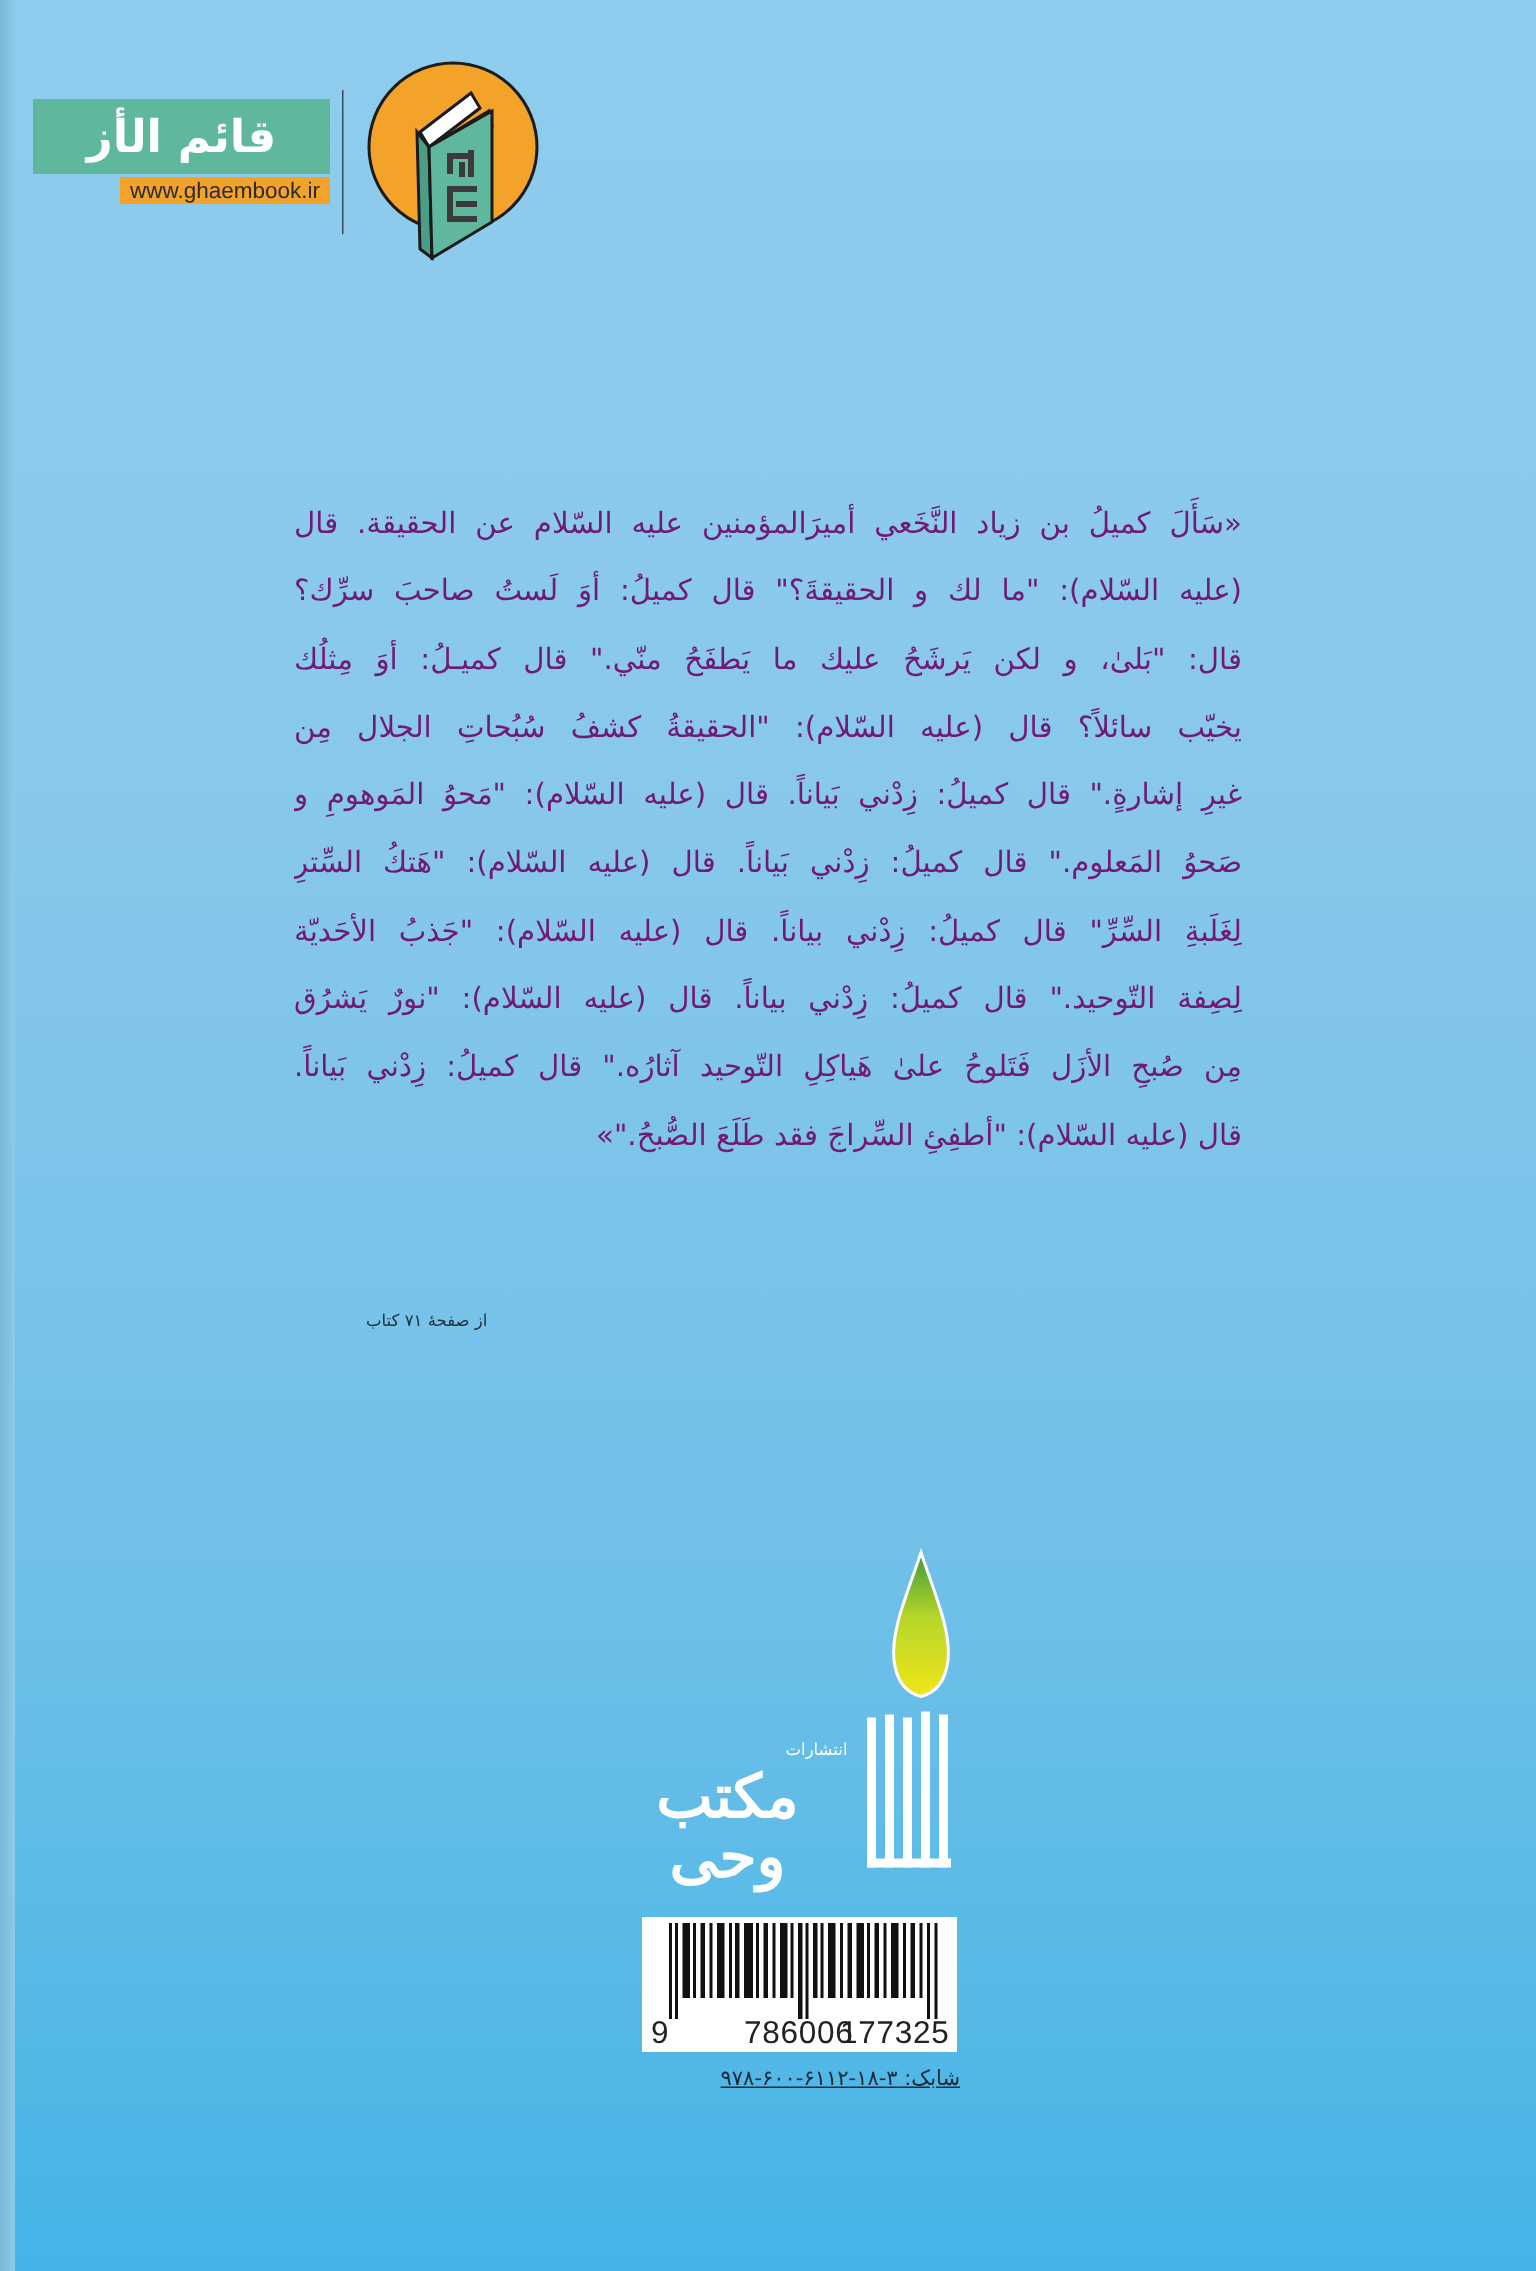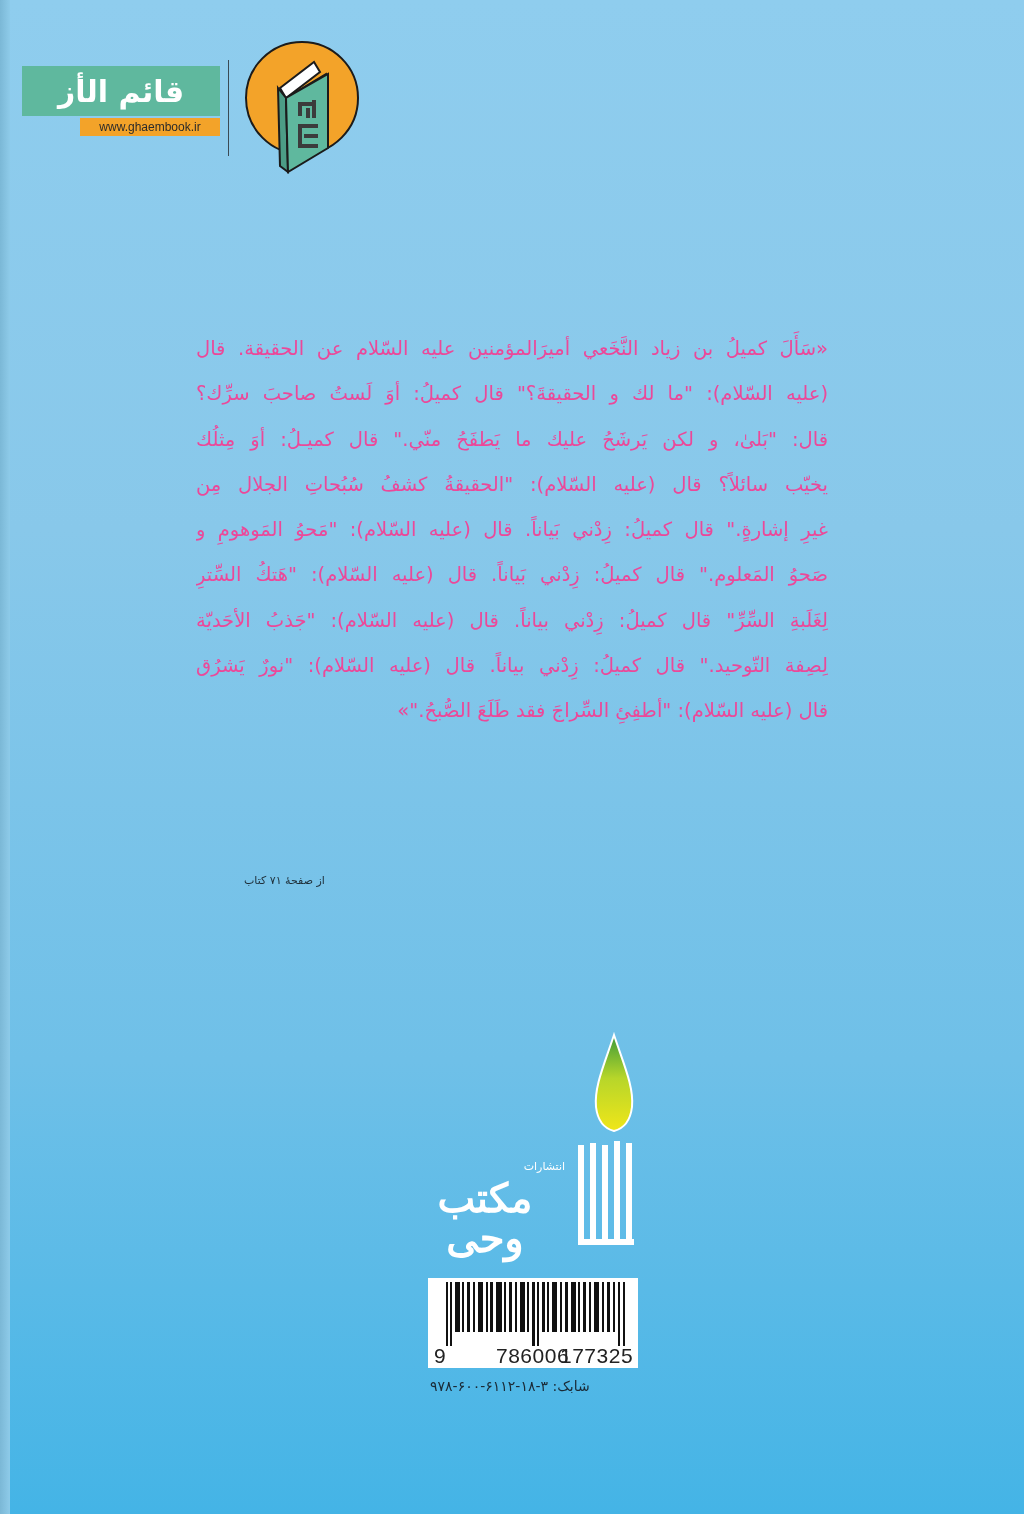--- a/index.html
+++ b/index.html
@@ -14,35 +14,35 @@
     }
     
     .wm-title {
       position: absolute; left: 22px; top: 66px; width: 198px; height: 50px;
       background: #5fb89e; color: #fff; font-size: 30px; font-weight: bold;
       display: flex; align-items: center; justify-content: center; direction: rtl;
       letter-spacing: 1px;
     }
     .wm-url {
       position: absolute; left: 80px; top: 118px; width: 140px; height: 18px;
-      background: #f3a329; color: #2b2b2b; font-size: 12px;
+      background: #f3a329; color: #2b2b2b; font-size: 15px;
       display: flex; align-items: center; justify-content: center;
       font-family: "Liberation Sans", sans-serif;
     }
     .wm-divider {
       position: absolute; left: 228px; top: 60px; width: 1px; height: 96px; background: #3a4a55;
     }
     .wm-icon { position: absolute; left: 242px; top: 40px; width: 120px; height: 135px; }
 
     
     .quote {
       position: absolute; left: 196px; top: 326px; width: 632px;
       direction: rtl; text-align: justify; text-align-last: right;
       font-family: "DejaVu Sans", sans-serif; font-size: 19.5px; line-height: 45.3px;
-      color: #ec4899;
+      color: #701a75;
     }
     .quote .line { display: block; height: 45.3px; white-space: nowrap; overflow: hidden; text-align: justify; text-align-last: justify; }
     .quote .line.last { text-align-last: right; }
     .source {
       position: absolute; left: 212px; top: 874px; width: 200px;
       direction: rtl; text-align: left; font-size: 11px; color: #1e2e38; margin-left: 32px;
     }
     
     .pub { position: absolute; left: 410px; top: 1025px; width: 230px; height: 250px; }
     .pub-name {
@@ -62,21 +62,21 @@
     .barcode .bars { position: absolute; left: 18px; top: 4px; width: 186px; height: 64px; }
     .barcode .digits {
       position: absolute; left: 0; top: 64px; width: 210px; height: 26px;
       font-family: "Liberation Sans", sans-serif; font-size: 21px; color: #222;
     }
     .barcode .d0 { position: absolute; left: 6px; top: 2px; }
     .barcode .d1 { position: absolute; left: 48px; top: 2px; letter-spacing: 0.5px; margin-left: 20px; }
     .barcode .d2 { position: absolute; left: 132px; top: 2px; letter-spacing: 0.5px; }
     .isbn {
       position: absolute; left: 430px; top: 1378px; width: 210px;
-      direction: rtl; text-align: left; font-size: 14px; color: #1a2a36;
+      direction: rtl; text-align: right; font-size: 14px; color: #1a2a36; text-decoration: underline;
     }
   </style>
 </head>
 <body>
 
 <div class="spine"></div>
 
 <div class="wm-title">قائم الأز</div>
 <div class="wm-url">www.ghaembook.ir</div>
 <div class="wm-divider"></div>
@@ -100,20 +100,21 @@
 
 <div class="quote">
   <span class="line">«سَأَلَ كميلُ بن زياد النَّخَعي أميرَالمؤمنين عليه السّلام عن الحقيقة. قال</span>
   <span class="line">(عليه السّلام): "ما لك و الحقيقةَ؟" قال كميلُ: أوَ لَستُ صاحبَ سرِّك؟</span>
   <span class="line">قال: "بَلىٰ، و لكن يَرشَحُ عليك ما يَطفَحُ منّي." قال كميـلُ: أوَ مِثلُك</span>
   <span class="line">يخيّب سائلاً؟ قال (عليه السّلام): "الحقيقةُ كشفُ سُبُحاتِ الجلال مِن</span>
   <span class="line">غيرِ إشارةٍ." قال كميلُ: زِدْني بَياناً. قال (عليه السّلام): "مَحوُ المَوهومِ و</span>
   <span class="line">صَحوُ المَعلوم." قال كميلُ: زِدْني بَياناً. قال (عليه السّلام): "هَتكُ السِّترِ</span>
   <span class="line">لِغَلَبةِ السِّرِّ" قال كميلُ: زِدْني بياناً. قال (عليه السّلام): "جَذبُ الأحَديّة</span>
   <span class="line">لِصِفة التّوحيد." قال كميلُ: زِدْني بياناً. قال (عليه السّلام): "نورٌ يَشرُق</span>
+  <span class="line">مِن صُبحِ الأزَل فَتَلوحُ علىٰ هَياكِلِ التّوحيد آثارُه." قال كميلُ: زِدْني بَياناً.</span>
   <span class="line last">قال (عليه السّلام): "أطفِئِ السِّراجَ فقد طَلَعَ الصُّبحُ."»</span>
 </div>
 <div class="source">از صفحهٔ ۷۱ کتاب</div>
 
 <svg class="pub" viewBox="0 0 230 250">
   <defs>
     <linearGradient id="flame" x1="0" y1="0" x2="0" y2="1">
       <stop offset="0" stop-color="#3d9a3a"></stop>
       <stop offset="0.45" stop-color="#b7d62a"></stop>
       <stop offset="1" stop-color="#f0e619"></stop>

